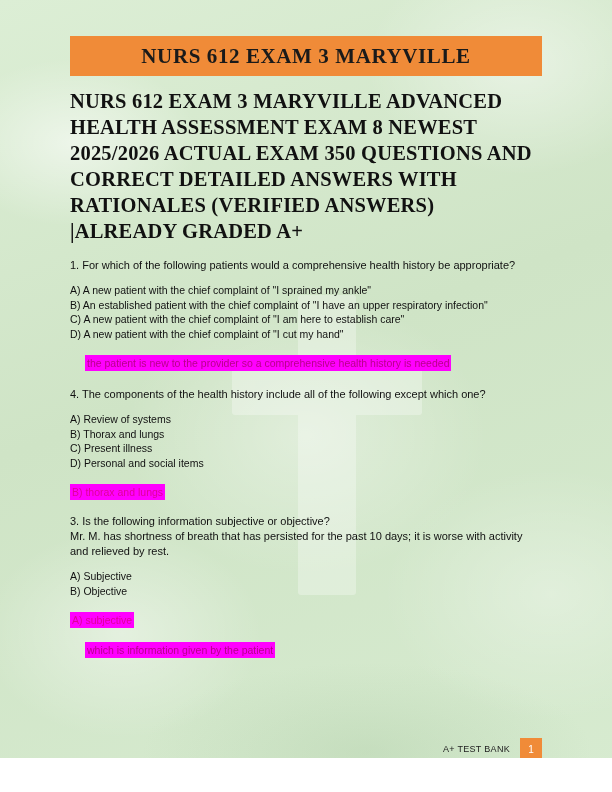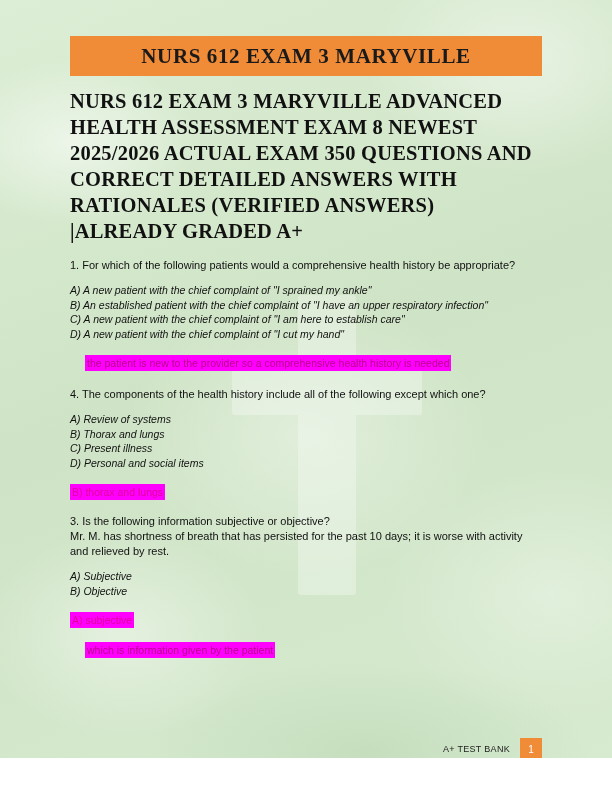--- a/index.html
+++ b/index.html
@@ -105,21 +105,20 @@
     color: #111111;
     margin: 0 0 10px 0;
     white-space: pre-wrap;
   }
   .opt-list {
     font-size: 10.5px;
     line-height: 14.5px;
     color: #111111;
     margin: 0 0 12px 0;
     white-space: pre-wrap;
-    font-style: italic;
   }
   .answer {
     display: inline-block;
     font-size: 10.5px;
     line-height: 14px;
     color: #ff1493;
     padding: 1px 2px;
     margin: 0 0 12px 0;
   }
   .answer.hl {

